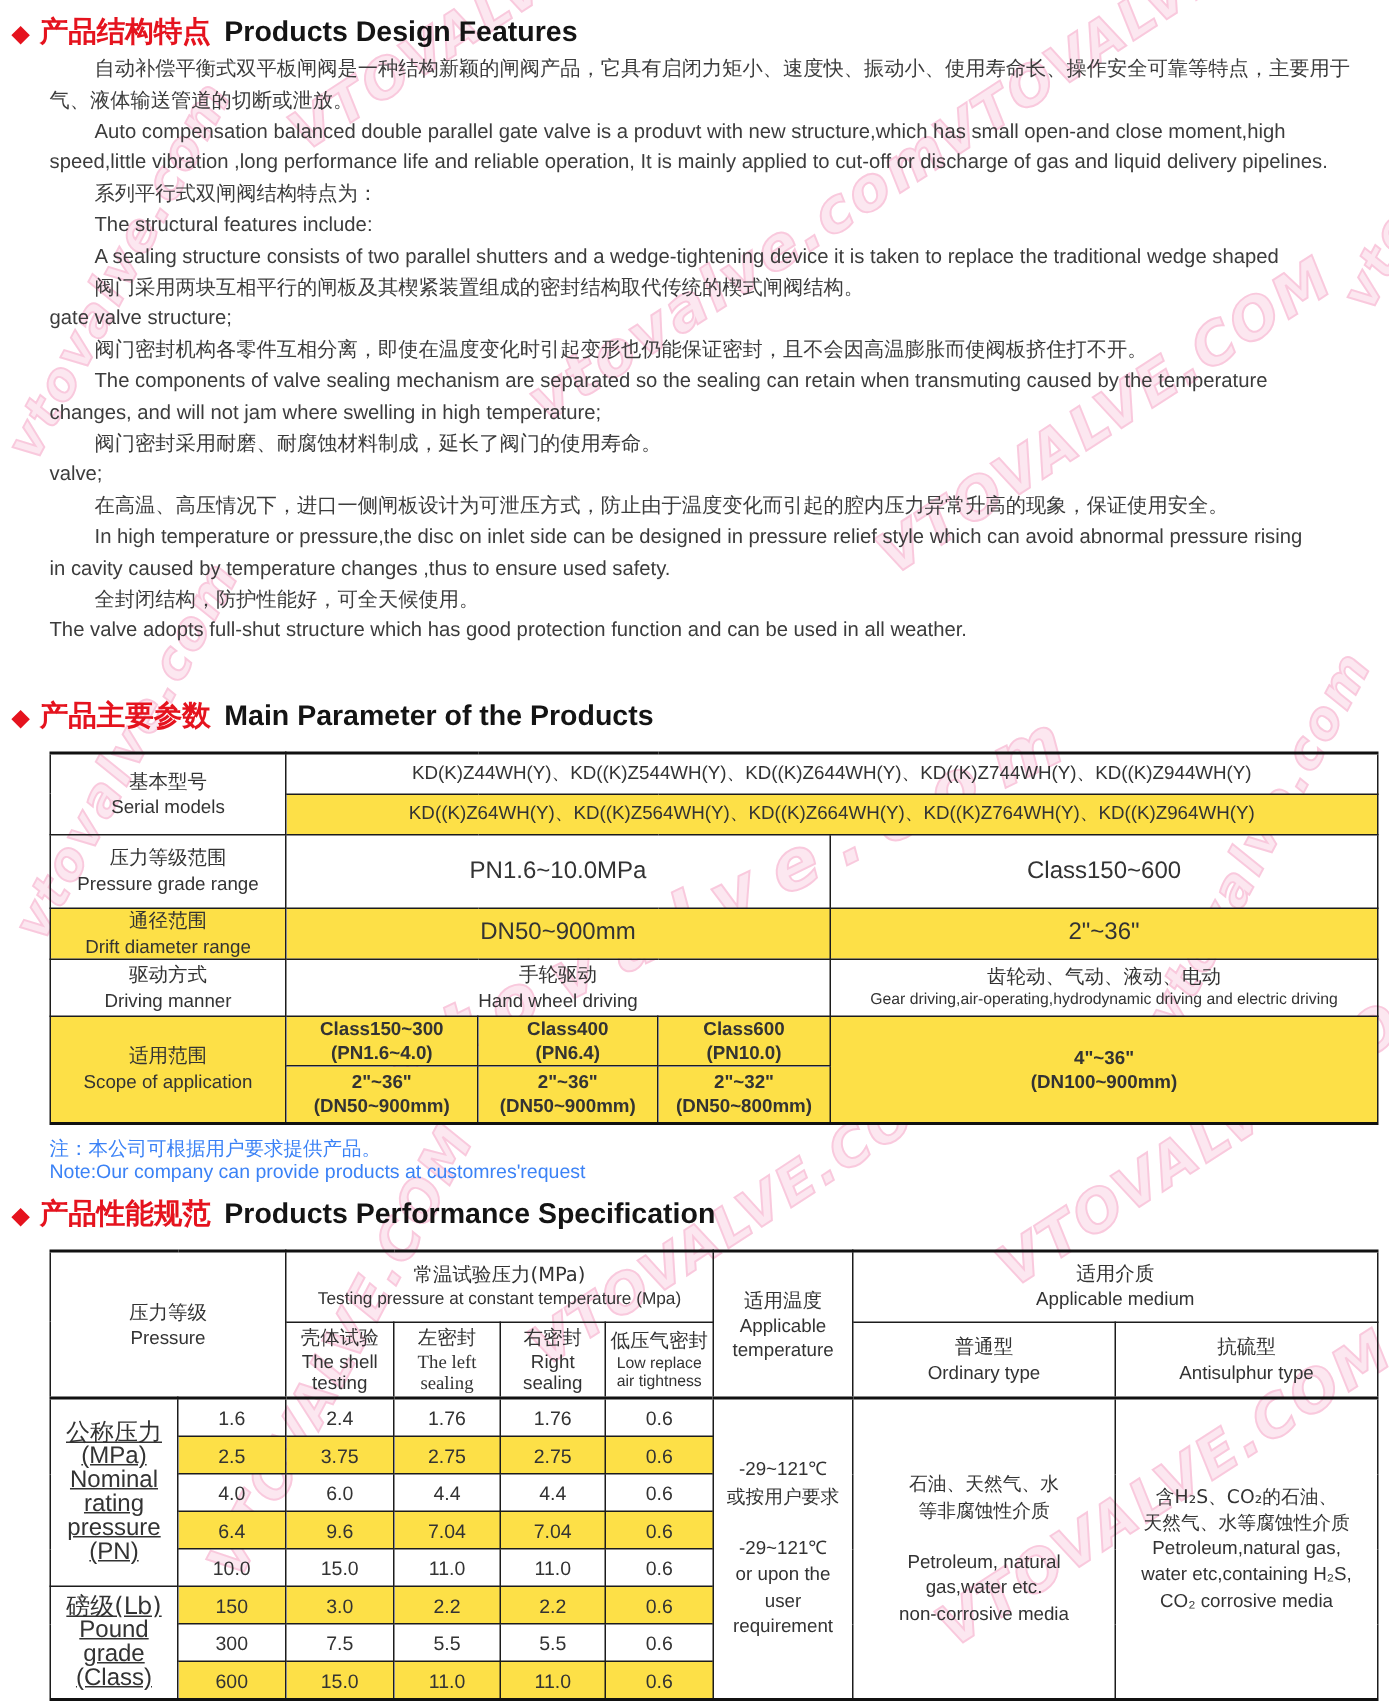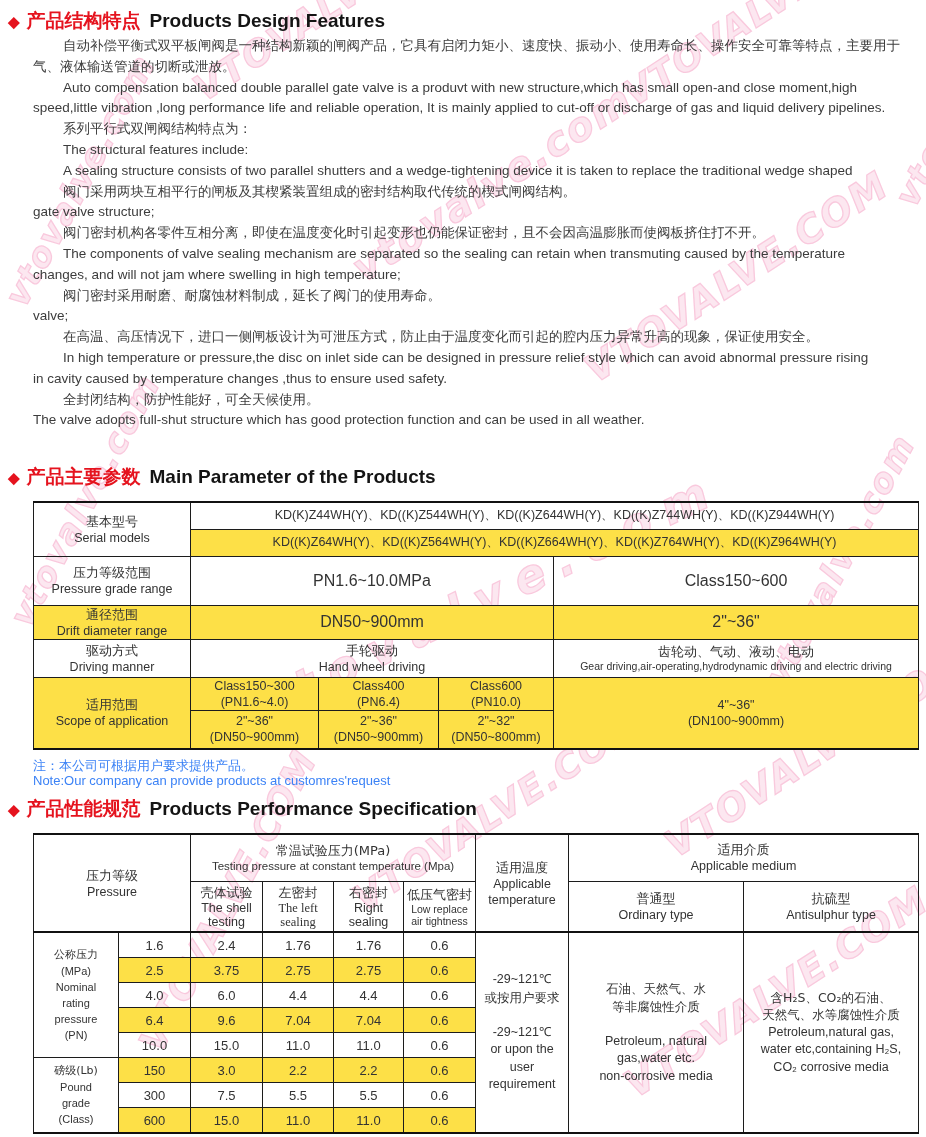--- a/index.html
+++ b/index.html
@@ -28,33 +28,33 @@
   
   table { border-collapse:collapse; table-layout:fixed; text-align:center; color:#333; }
   td { border:1px solid #1c1c1c; padding:0 2px; overflow:hidden; }
   .gray { background:#fde047; }
   .cz { font-size:13px; line-height:17px; font-family:"DejaVu Sans", sans-serif; }
   .ce { font-size:12.5px; line-height:16px; }
 
   .t1 { position:absolute; left:33px; top:501px; width:885px;
         border-top:2.5px solid #111; border-bottom:2.5px solid #111; }
   .t1 .serial { font-size:12.5px; }
-  .t1 .two-line div { line-height:16px; }
+  .t1 .two-line div { line-height:16px;font-weight:bold; }
   .t1 .drive-en { font-size:10.5px; line-height:13px; }
 
   .note { position:absolute; left:33px; font-size:13px; white-space:nowrap; color:#3b82f6; }
   .note-zh { top:757px; font-family:"DejaVu Sans", sans-serif; }
   .note-en { top:773px; }
 
   .t2 { position:absolute; left:33px; top:833px; width:885px;
         border-top:2.5px solid #111; border-bottom:2.5px solid #111; }
   .t2 .hdr-sub { border-bottom:2px solid #111; }
   .t2 .small-en { font-size:10.5px; line-height:12px; }
   .t2 .val { font-size:13px; height:24px; }
-  .t2 .grouplbl div { font-size:11px; line-height:16px; }
+  .t2 .grouplbl div { font-size:16px; line-height:16px;text-decoration:underline; }
   .t2 .bigcell div { font-size:12.5px; line-height:17.5px; min-height:17.5px; }
   .t2 .bigcell .zhl { font-family:"DejaVu Sans", sans-serif; }
 </style>
 </head>
 <body>
 
 <div class="page">
 
   <span class="wm" style="left:170px; top:-20px; font-size:36px; transform:rotate(-33deg);">VTOVALVE.COM</span>
   <span class="wm" style="left:600px; top:-15px; font-size:36px; transform:rotate(-33deg);">VTOVALVE.COM</span>

